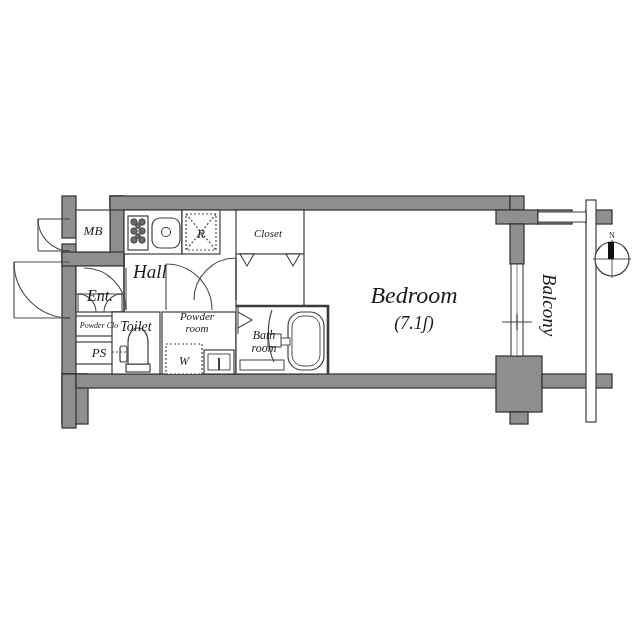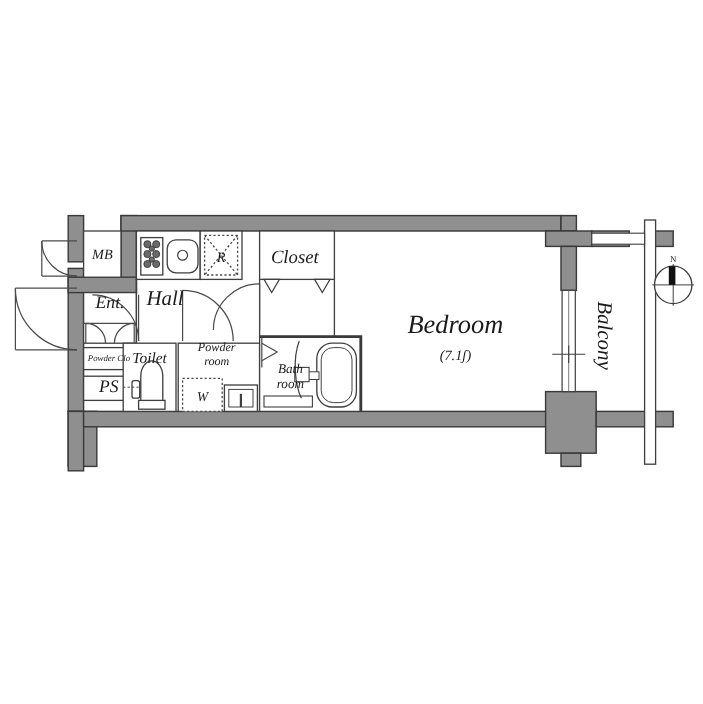--- a/index.html
+++ b/index.html
@@ -18,35 +18,35 @@
     font-family:"Liberation Serif", serif;
     font-style:italic;
     color:#1a1a1a;
     white-space:nowrap;
     line-height:1.05;
     text-align:center;
     pointer-events:none;
   }
   .lbl.ctr{transform:translate(-50%,-50%);}
   #bedroom-label{font-size:24px;}
-  #bedroom-size{font-size:13px;}
+  #bedroom-size{font-size:18px;}
   #balcony-label{
     font-size:19px;
     transform:translate(-50%,-50%) rotate(90deg);
     transform-origin:center center;
   }
   #mb-label{font-size:13px;}
   #ent-label{font-size:16px;}
   #shoes-label{font-size:8px;}
-  #ps-label{font-size:16px;}
+  #ps-label{font-size:13px;}
   #hall-label{font-size:19px;}
   #toilet-label{font-size:14px;}
   #powder-label{font-size:11px;}
   #bath-label{font-size:12px;}
-  #closet-label{font-size:17px;}
+  #closet-label{font-size:11px;}
   #r-label{font-size:13px;}
   #w-label{font-size:12px;}
   #north-label{font-size:8px;font-style:normal;font-family:"Liberation Serif",serif;}
 </style>
 </head>
 <body>
 
 <div id="plan">
 
   <svg width="639" height="640" viewBox="0 0 639 640" xmlns="http://www.w3.org/2000/svg">
@@ -221,21 +221,21 @@
       <circle cx="612" cy="259" r="17" fill="#ffffff" stroke="#3f3f3f" stroke-width="1.2"></circle>
       <line x1="612" y1="240" x2="612" y2="278" stroke="#3f3f3f" stroke-width="0.9"></line>
       <line x1="593" y1="259" x2="631" y2="259" stroke="#3f3f3f" stroke-width="0.9"></line>
       <rect x="608" y="242" width="6" height="17" fill="#111111" stroke="none"></rect>
     </g>
 
   </svg>
 
   <div class="lbl ctr" id="mb-label" style="left:93px;top:231px">MB</div>
 
-  <div class="lbl ctr" id="ent-label" style="left:100px;top:276px">Ent.</div>
+  <div class="lbl ctr" id="ent-label" style="left:100px;top:296px">Ent.</div>
 
   <div class="lbl ctr" id="shoes-label" style="left:99px;top:326px">Powder Clo</div>
 
   <div class="lbl ctr" id="ps-label" style="left:99px;top:353px">PS</div>
 
   <div class="lbl ctr" id="hall-label" style="left:150px;top:272px">Hall</div>
 
   <div class="lbl ctr" id="toilet-label" style="left:136px;top:327px">Toilet</div>
 
   <div class="lbl ctr" id="powder-label" style="left:197px;top:323px">

